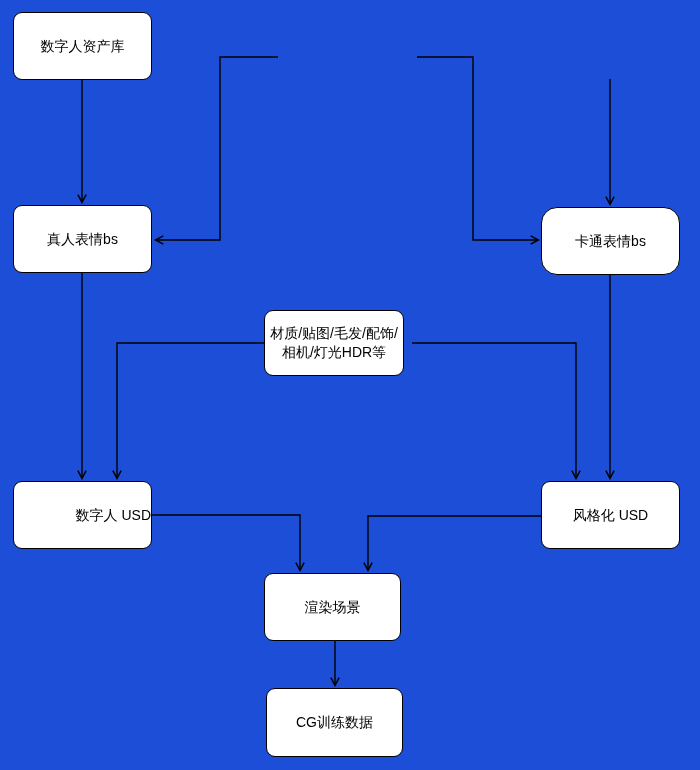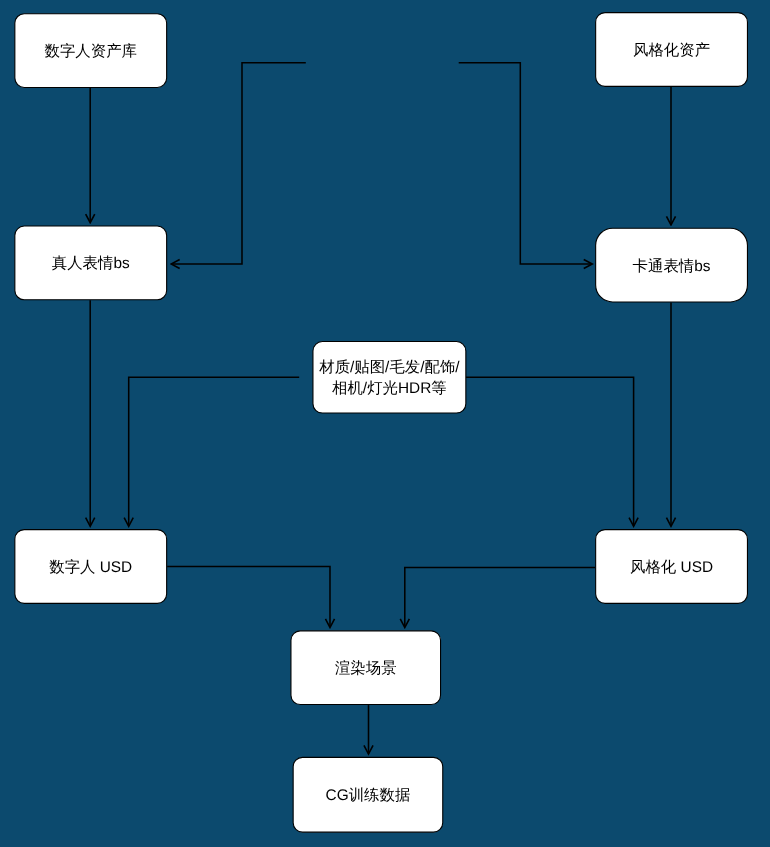--- a/index.html
+++ b/index.html
@@ -4,21 +4,21 @@
 <style>
   html, body {
     margin: 0;
     padding: 0;
     background: #ffffff;
   }
   .canvas {
     position: relative;
     width: 700px;
     height: 770px;
-    background: #0c4a6e;
+    background: #1d4ed8;
     font-family: "Liberation Sans", "DejaVu Sans", sans-serif;
     overflow: hidden;
   }
   .connector-layer {
     position: absolute;
     left: 0;
     top: 0;
     width: 700px;
     height: 770px;
     z-index: 0;
@@ -38,22 +38,22 @@
     line-height: 1.35;
     color: #000000;
     z-index: 1;
   }
   
   #n-library          { left: 13px;  top: 12px;  width: 139px; height: 68px; }
   #n-binding          { left: 278px; top: 23px;  width: 139px; height: 69px; }
   #n-stylized-assets  { left: 541px; top: 11px;  width: 139px; height: 68px; }
   #n-real-bs          { left: 13px;  top: 205px; width: 139px; height: 68px; justify-content: center; }
   #n-cartoon-bs       { left: 541px; top: 207px; width: 139px; height: 68px; border-radius: 16px; }
-  #n-materials        { left: 284px; top: 310px; width: 140px; height: 66px; }
-  #n-dh-usd           { left: 13px;  top: 481px; width: 139px; height: 68px; }
+  #n-materials        { left: 264px; top: 310px; width: 140px; height: 66px; }
+  #n-dh-usd           { left: 13px;  top: 481px; width: 139px; height: 68px; align-items: flex-end; }
   #n-st-usd           { left: 541px; top: 481px; width: 139px; height: 68px; align-items: center; }
   #n-render           { left: 264px; top: 573px; width: 137px; height: 68px; }
   #n-cg               { left: 266px; top: 688px; width: 137px; height: 69px; }
   .edge {
     fill: none;
     stroke: #000000;
     stroke-width: 1.4;
   }
 </style>
 </head>
@@ -78,23 +78,20 @@
     <path class="edge" marker-end="url(#arrow)" d="M152 515 L300 515 L300 570"></path>
     <path class="edge" marker-end="url(#arrow)" d="M541 516 L368 516 L368 570"></path>
     <path class="edge" marker-end="url(#arrow)" d="M335 641 L335 685"></path>
   </svg>
 
   <div class="node" id="n-library">
     <span>数字人资产库</span>
   </div>
 
 
-  <div class="node" id="n-stylized-assets">
-    <span>风格化资产</span>
-  </div>
 
   <div class="node" id="n-real-bs">
     <span>真人表情bs</span>
   </div>
 
   <div class="node" id="n-cartoon-bs">
     <span>卡通表情bs</span>
   </div>
 
   <div class="node" id="n-materials">

